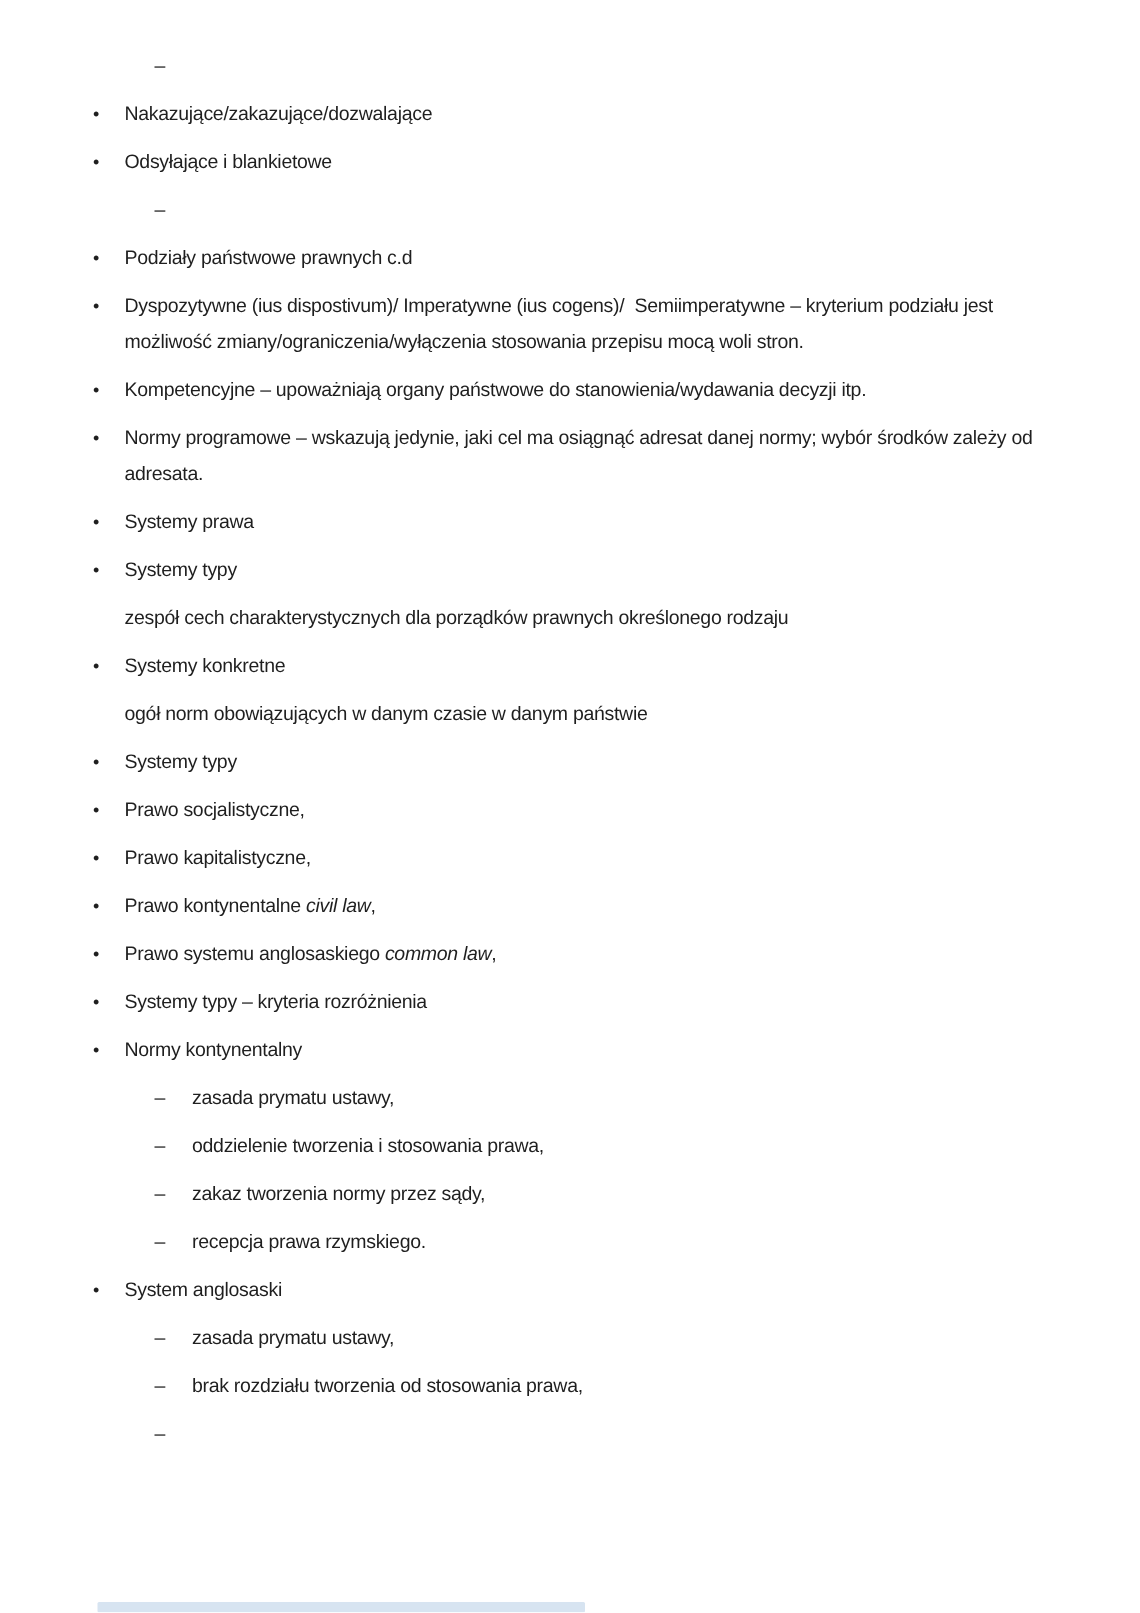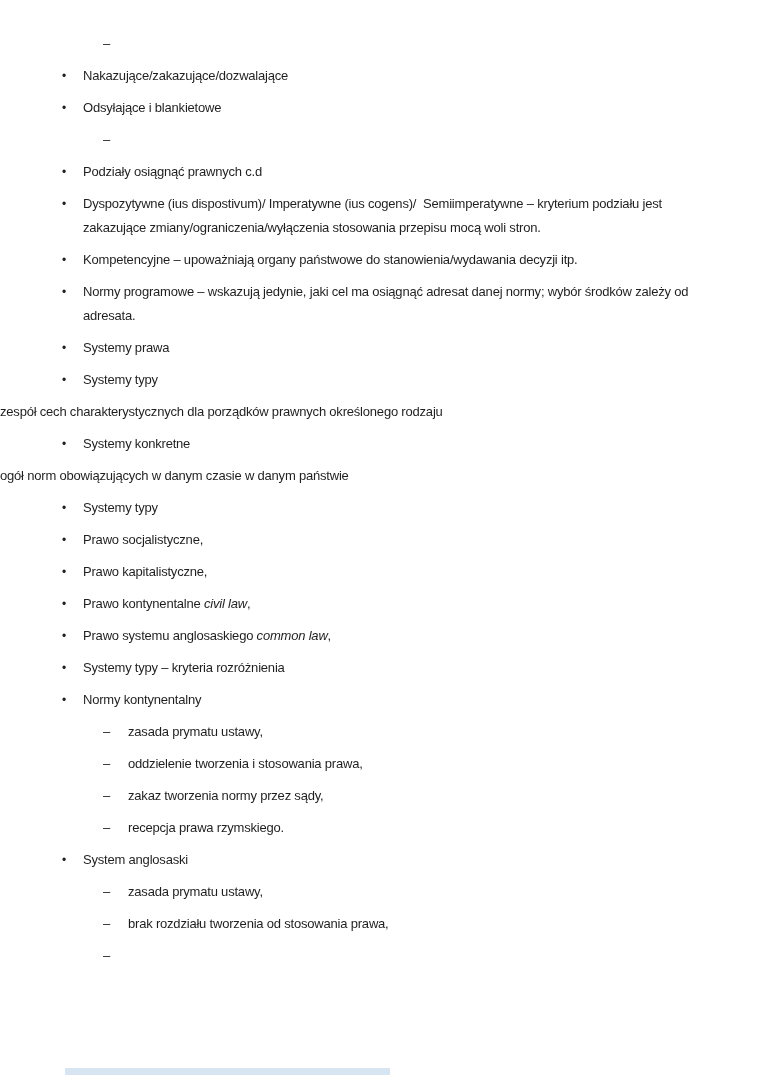--- a/index.html
+++ b/index.html
@@ -30,21 +30,21 @@
     color: #1f1f1f;
   }
   .item .marker {
     flex: 0 0 auto;
     text-align: left;
   }
   .lvl1 { padding-left: 62px; }
   .lvl1 .marker { width: 21px; font-size: 12px; }
   .lvl2 { padding-left: 103px; }
   .lvl2 .marker { width: 25px; }
-  .plain { }
+  .plain { padding-left: 83px; }
   .item .text {
     flex: 1 1 auto;
     white-space: pre-wrap;
   }
   .item .text i { font-style: italic; }
   .cutoff-bar {
     position: absolute;
     left: 65px;
     bottom: 0;
     width: 325px;
@@ -67,25 +67,25 @@
       </div>
       <div class="item lvl1">
         <span class="marker">•</span>
         <span class="text"><span>Odsyłające i blankietowe</span></span>
       </div>
       <div class="item lvl2">
         <span class="marker">–</span>
       </div>
       <div class="item lvl1">
         <span class="marker">•</span>
-        <span class="text"><span>Podziały osiągnąć prawnych c.d</span></span>
+        <span class="text"><span>Podziały państwowe prawnych c.d</span></span>
       </div>
       <div class="item lvl1">
         <span class="marker">•</span>
-        <span class="text"><span>Dyspozytywne (ius dispostivum)/ Imperatywne (ius cogens)/  Semiimperatywne – kryterium podziału jest zakazujące zmiany/ograniczenia/wyłączenia stosowania przepisu mocą woli stron.</span></span>
+        <span class="text"><span>Dyspozytywne (ius dispostivum)/ Imperatywne (ius cogens)/  Semiimperatywne – kryterium podziału jest możliwość zmiany/ograniczenia/wyłączenia stosowania przepisu mocą woli stron.</span></span>
       </div>
       <div class="item lvl1">
         <span class="marker">•</span>
         <span class="text"><span>Kompetencyjne – upoważniają organy państwowe do stanowienia/wydawania decyzji itp.</span></span>
       </div>
       <div class="item lvl1">
         <span class="marker">•</span>
         <span class="text"><span>Normy programowe – wskazują jedynie, jaki cel ma osiągnąć adresat danej normy; wybór środków zależy od adresata.</span></span>
       </div>
       <div class="item lvl1">

